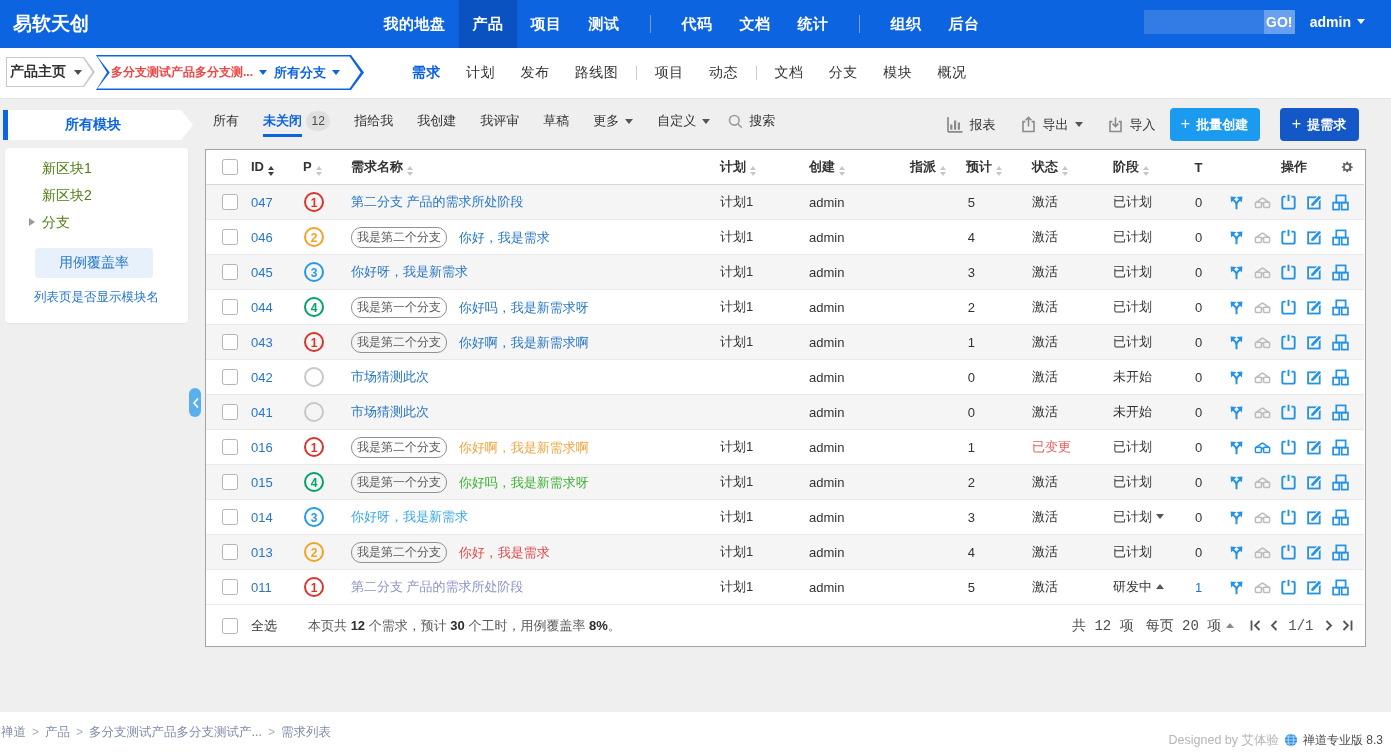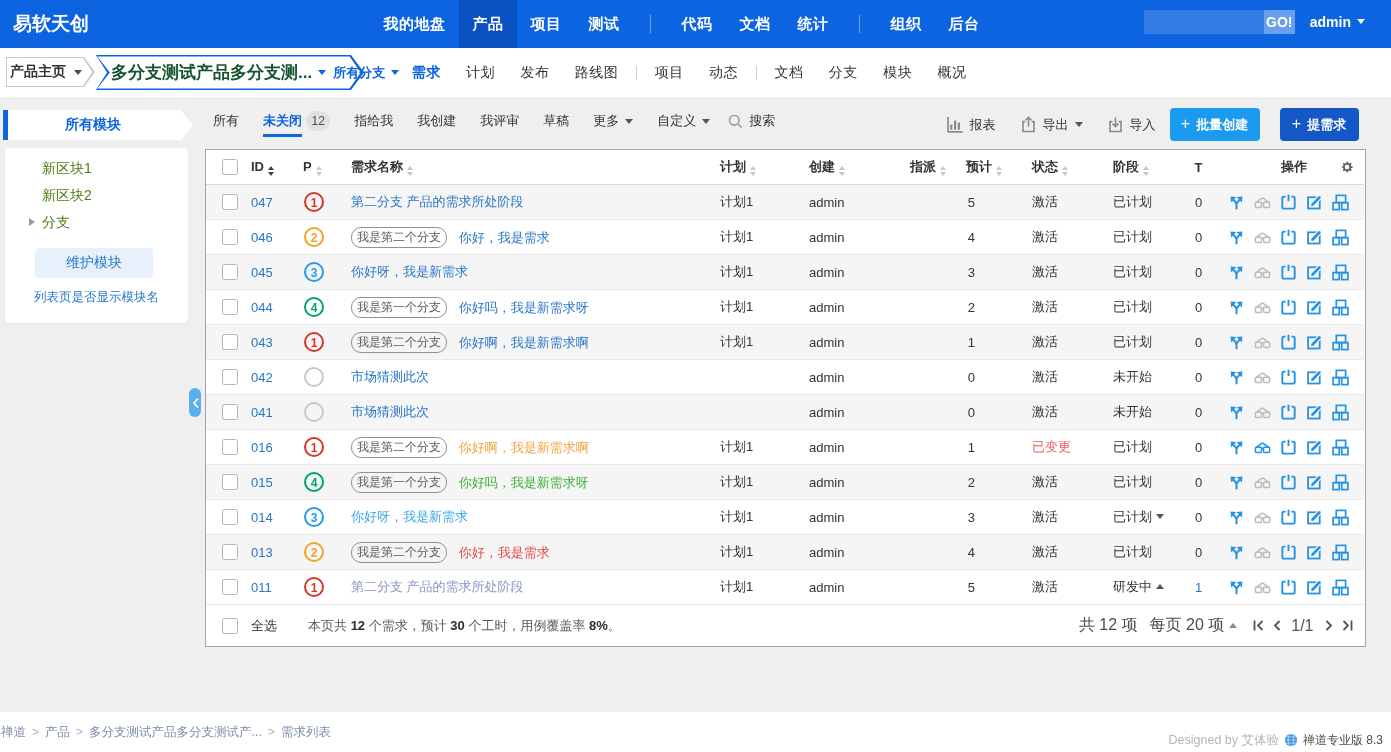--- a/index.html
+++ b/index.html
@@ -37,21 +37,21 @@
   .arrowbox .fg { position:absolute; inset:1px; background:#fff; }
   .arrowbox .label-wrap { position:absolute; inset:0; display:flex; align-items:center; }
   .home-switch { left:6px; top:9px; width:89px; height:30px; }
   .home-switch .bg { background:#c9c9c9; clip-path:polygon(0 0, calc(100% - 11px) 0, 100% 50%, calc(100% - 11px) 100%, 0 100%); }
   .home-switch .fg { clip-path:polygon(0 0, calc(100% - 11px) 0, calc(100% - 1.6px) 50%, calc(100% - 11px) 100%, 0 100%); }
   .home-switch .label-wrap { padding:0 0 0 4px; gap:8px; font-weight:bold; font-size:14px; color:#333; cursor:pointer;}
   .prod-pill { left:96px; top:7px; width:268px; height:35px; }
   .prod-pill .bg { background:#0d64e0; clip-path:polygon(0 0, calc(100% - 13px) 0, 100% 50%, calc(100% - 13px) 100%, 0 100%, 11px 50%); }
   .prod-pill .fg { background:#fff; clip-path:polygon(0 0, calc(100% - 13px) 0, calc(100% - 1.9px) 50%, calc(100% - 13px) 100%, 0 100%, 12.4px 50%); inset:1.4px; }
   .prod-pill .label-wrap { padding:0 0 0 15px; gap:6px; cursor:pointer; white-space:nowrap; }
-  .prod-name { color:#14532d; font-weight:bold; font-size:17px; }
+  .prod-name { color:#ef4444; font-weight:bold; font-size:12px; }
   .branch-name { color:#0d64e0; font-weight:bold; font-size:13px; margin-left:1px; }
   .subnav { position:absolute; left:399px; top:0; height:50px; display:flex; align-items:center; }
   .subnav .sn-item { font-size:14px; letter-spacing:.5px; color:#333; padding:0 12.7px; cursor:pointer; }
   .subnav .sn-item.active { color:#0d64e0; font-weight:bold; }
   .subnav .sn-divider { width:1px; height:14px; background:#ccc; margin:0 5px; }
 
   
   .side-banner { position:absolute; left:3px; top:110px; width:190px; height:30px; cursor:pointer;}
   .side-banner .shape { position:absolute; inset:0; background:#fff; clip-path:polygon(0 0, calc(100% - 12px) 0, 100% 50%, calc(100% - 12px) 100%, 0 100%); }
   .side-banner .bar { position:absolute; left:0; top:0; width:5px; height:30px; background:#0d64e0; }
@@ -133,21 +133,21 @@
   .sort.active .s-down { border-top-color:#3d4046; }
   .stage-caret-down { width:0;height:0;border-left:4px solid transparent;border-right:4px solid transparent;border-top:5px solid #555; display:inline-block; margin-left:4px; vertical-align:2px;}
   .stage-caret-up { width:0;height:0;border-left:4px solid transparent;border-right:4px solid transparent;border-bottom:5px solid #555; display:inline-block; margin-left:4px; vertical-align:2px;}
 
   
   .table-footer { position:relative; height:41px; display:flex; align-items:center; }
   .tf-check { width:39px; padding-left:16px; }
   .tf-selectall { font-size:13px; color:#333; padding-left:6px; width:56px; }
   .tf-summary { font-size:13px; color:#595959; padding-left:7px; }
   .tf-summary b { color:#2c2c2c; }
-  .pager { position:absolute; right:8px; top:0; height:41px; display:flex; align-items:center; color:#4d4d4d; font-size:16px;}
+  .pager { position:absolute; right:8px; top:0; height:41px; display:flex; align-items:center; color:#4d4d4d; font-size:14px;font-family:Liberation Mono, monospace;}
   .pager .p-total { margin-right:12px; }
   .pager .p-size { margin-right:12px; display:flex; align-items:center; gap:5px; cursor:pointer;}
   .pager .p-btn { width:18.5px; height:26px; display:flex; align-items:center; justify-content:center; cursor:pointer; color:#545454;}
   .pager .p-num { margin:0 6px 0 5px; color:#555; }
 
   
   .page-footer { position:absolute; left:0; top:712px; width:1391px; height:40px; background:#fff;
      display:flex; align-items:center; font-size:12.5px; padding:0 9px 0 1px; }
   .crumb a { color:#7e8cab; cursor:pointer; }
   .crumb .sep { color:#a8b0bf; margin:0 6px; font-size:12px;}
@@ -225,21 +225,21 @@
   <div class="shape"></div>
   <div class="bar"></div>
   <div class="label-wrap">所有模块</div>
 </div>
 <aside class="side-card">
   <div id="moduleTree">
       <div class="tree-item"><span>新区块1</span></div>
       <div class="tree-item"><span>新区块2</span></div>
       <div class="tree-item"><span class="tree-caret"></span><span>分支</span></div>
     </div>
-  <button class="maintain-btn">维护模块</button>
+  <button class="maintain-btn">用例覆盖率</button>
   <a class="module-link">列表页是否显示模块名</a>
 </aside>
 <div class="collapse-handle">
   <svg width="7" height="10" viewBox="0 0 7 10">
       <path d="M5.5 1 L2 5 L5.5 9" stroke="#fff" stroke-width="1.7" fill="none" stroke-linecap="round"></path>
     </svg>
 </div>
 
 <div class="toolbar">
   <div class="tabs" id="tabBar">

